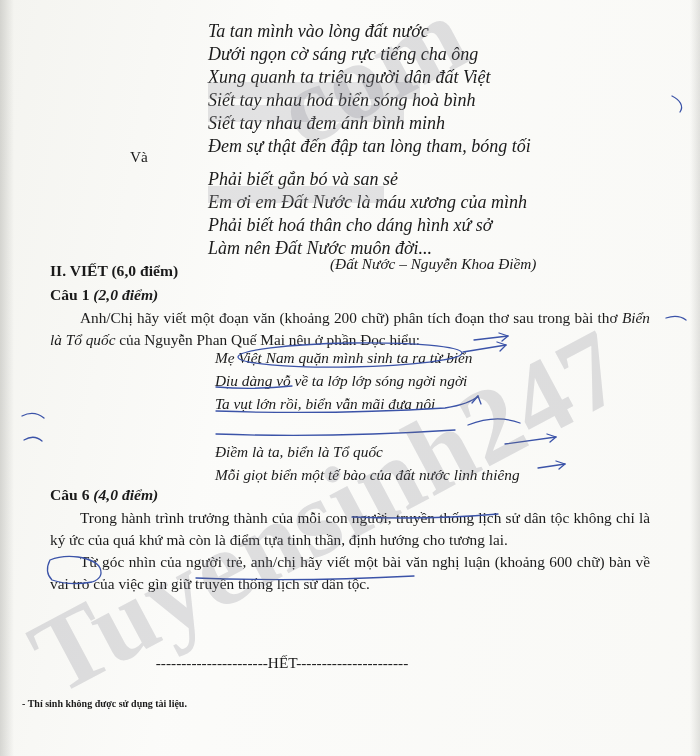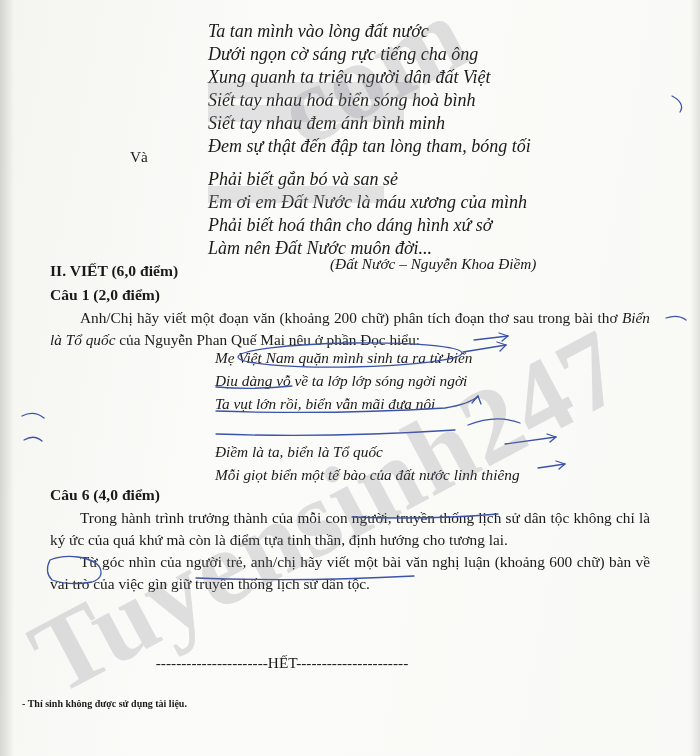--- a/index.html
+++ b/index.html
@@ -95,21 +95,21 @@
   .section-head {
     position: absolute;
     left: 50px;
     font-weight: bold;
     font-size: 15.6px;
   }
   .sec-viet { top: 262px; text-align: center; }
   .cau1 { top: 286px; }
   .cau2 { top: 486px; }
   .cau-num { font-weight: bold; }
-  .cau-pts { font-weight: bold; }
+  .cau-pts { font-weight: bold; font-style: italic; }
 
   .para {
     position: absolute;
     font-size: 15.3px;
     line-height: 21.5px;
     text-align: justify;
   }
   .p-c1 { left: 50px; top: 307px; width: 600px; }
   .p-c2a { left: 50px; top: 507px; width: 600px; }
   .p-c2b { left: 50px; top: 551px; width: 600px; }

